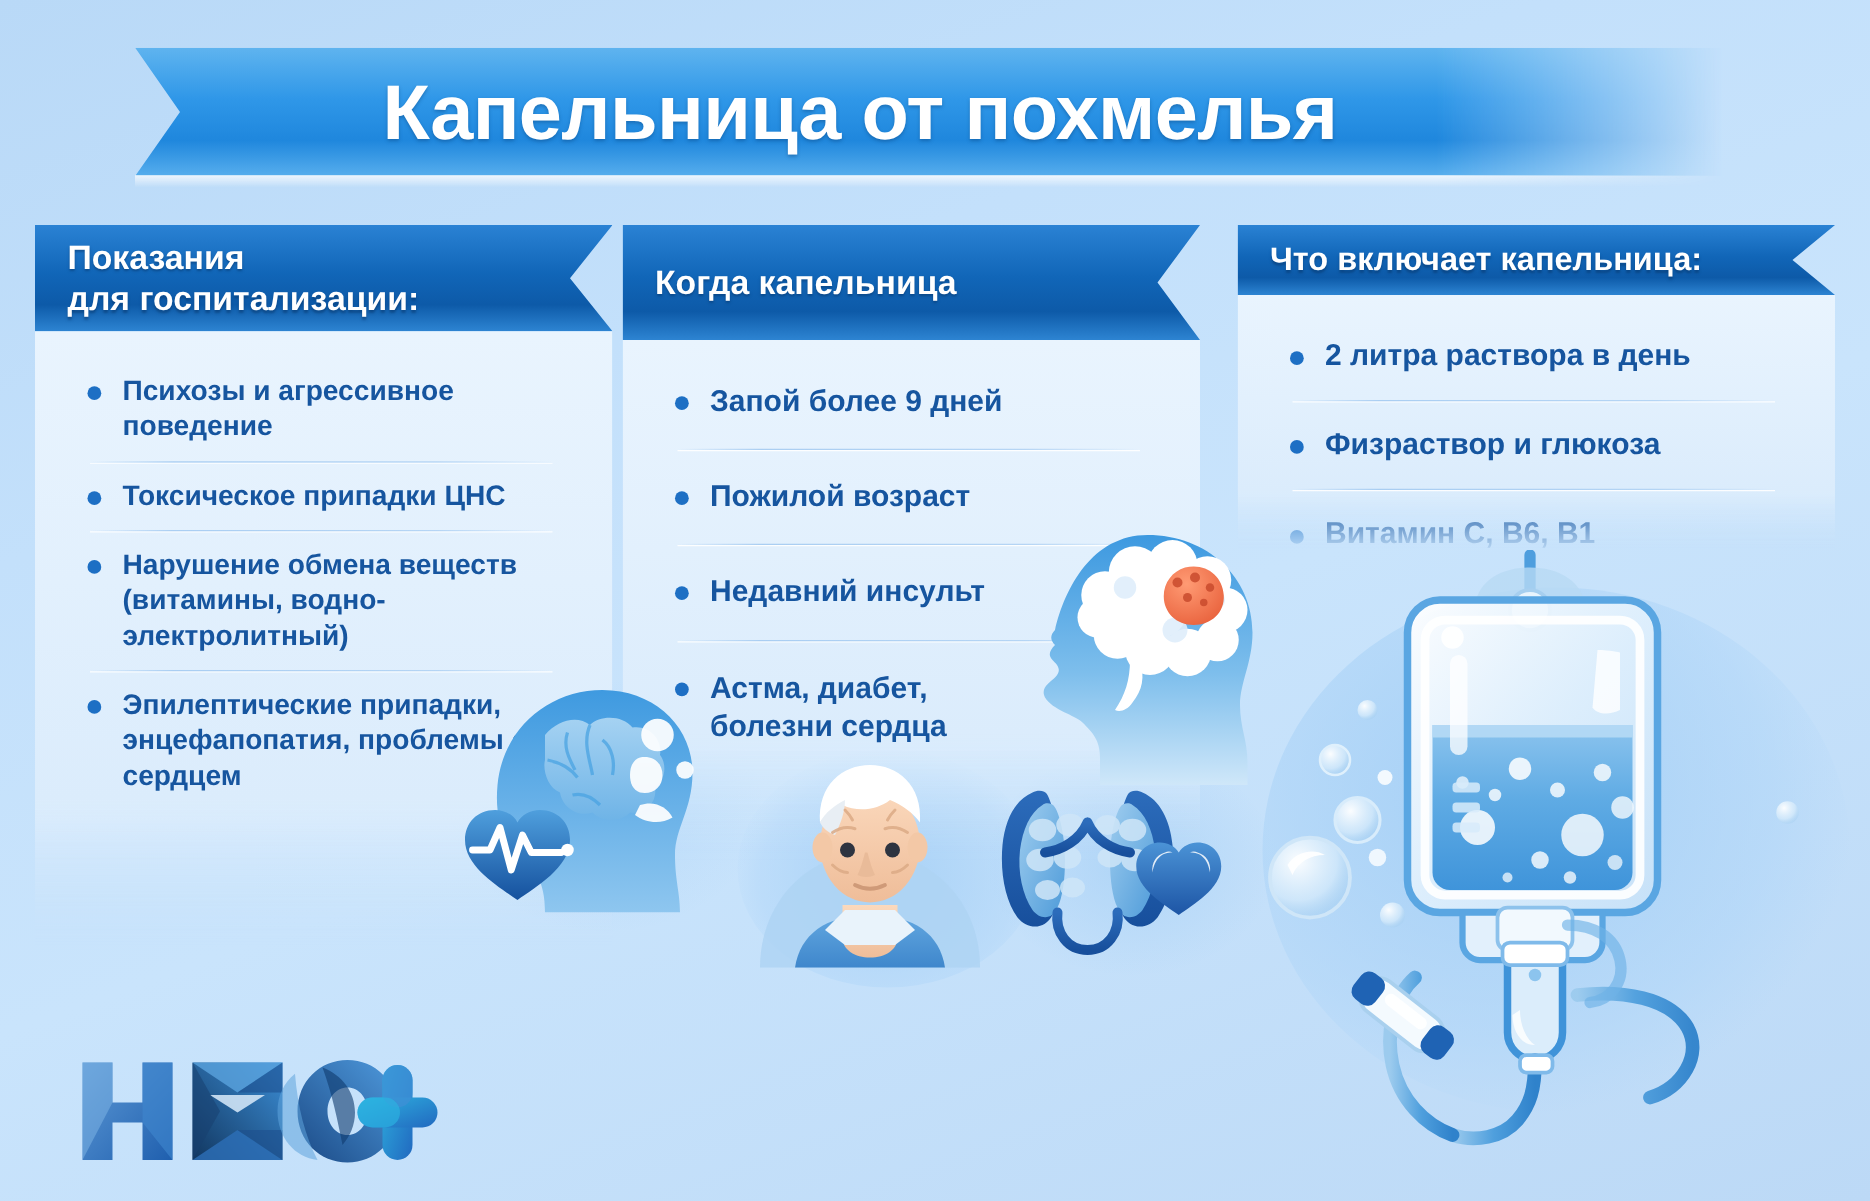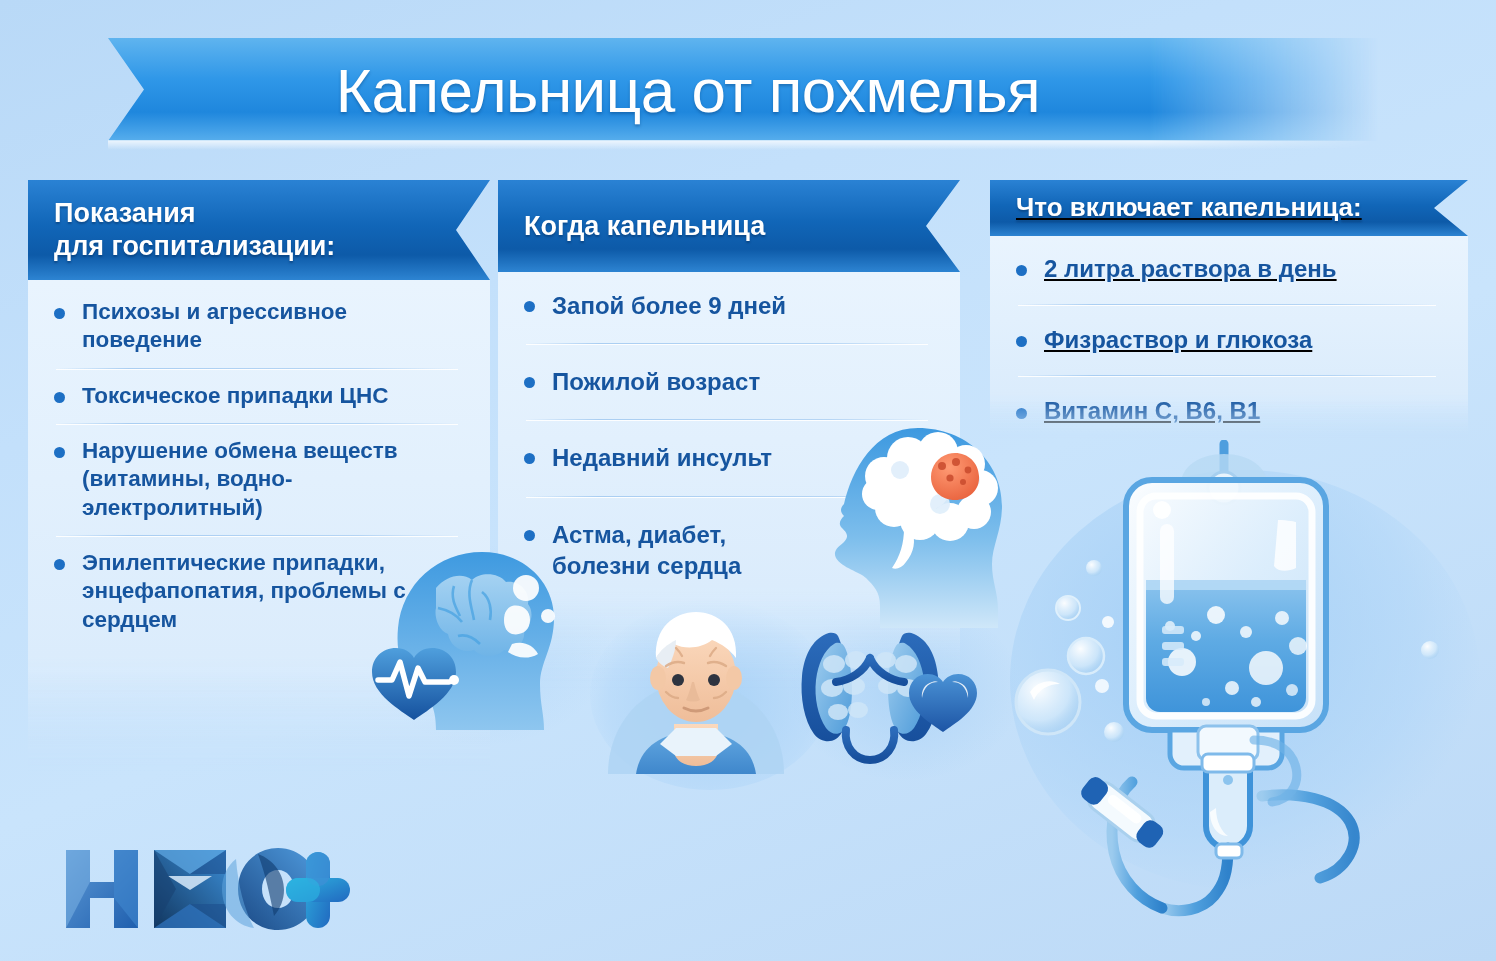--- a/index.html
+++ b/index.html
@@ -64,21 +64,21 @@
     -webkit-mask-image: linear-gradient(90deg, #000 0%, #000 82%, rgba(0,0,0,0) 100%);
     mask-image: linear-gradient(90deg, #000 0%, #000 82%, rgba(0,0,0,0) 100%);
   }
   #page-title {
     position: absolute;
     left: 108px; top: 45px;
     width: 1160px; height: 90px;
     display: flex; align-items: center; justify-content: center;
     color: #ffffff;
     font-size: 62px;
-    font-weight: normal;
+    font-weight: bold;
     letter-spacing: -0.5px;
     text-shadow: 0 2px 3px rgba(12,70,130,.45);
     white-space: nowrap;
   }
 
   
   .card { position: absolute; }
   .card-head {
     position: relative;
     background: linear-gradient(180deg, #2a82d4 0%, #1166b8 45%, #0d5aa8 75%, #2d84d2 100%);
@@ -100,21 +100,21 @@
     box-sizing: border-box;
     background: linear-gradient(180deg, #e9f4fe 0%, #e2f0fd 40%, #dbecfc 75%, rgba(214,234,251,0) 100%);
     padding: 18px 26px 10px 22px;
   }
   .card-body.fade {
     -webkit-mask-image: linear-gradient(180deg, #000 0%, #000 78%, rgba(0,0,0,0) 100%);
     mask-image: linear-gradient(180deg, #000 0%, #000 78%, rgba(0,0,0,0) 100%);
   }
 
   
-  ul.bullets { list-style: none; margin: 0; padding: 0; }
+  ul.bullets { list-style: none; margin: 16px; padding: 0; }
   ul.bullets > li {
     position: relative;
     padding: 0 0 0 32px;
     margin: 0;
     color: #16559f;
     font-weight: bold;
     line-height: 1.26;
   }
   ul.bullets > li::before {
     content: "";
@@ -127,30 +127,30 @@
   }
   .sep {
     height: 1px;
     margin: 13px 6px 13px 6px;
     background: linear-gradient(90deg, rgba(255,255,255,0) 0%, rgba(160,200,240,.85) 18%, rgba(170,206,242,.8) 75%, rgba(255,255,255,0) 100%);
     box-shadow: 0 1px 0 rgba(255,255,255,.9);
   }
 
   
   #card-indications { left: 28px; top: 180px; width: 462px; }
-  #card-indications .card-head { height: 100px; font-size: 27px; }
+  #card-indications .card-head { height: 85px; font-size: 27px; }
   #card-indications .card-body { height: 500px; font-size: 22.5px; }
 
   #card-restrictions { left: 498px; top: 180px; width: 462px; }
   #card-restrictions .card-head { height: 92px; font-size: 27px; }
   #card-restrictions .card-body { height: 420px; font-size: 24px; }
   #card-restrictions ul.bullets > li { line-height: 1.3; }
   #card-restrictions .sep { margin: 22px 6px; }
 
-  #card-contents { left: 990px; top: 180px; width: 478px; text-decoration: underline; }
+  #card-contents { left: 990px; top: 180px; width: 478px; }
   #card-contents .card-head { height: 56px; font-size: 26px; }
   #card-contents .card-body { height: 208px; font-size: 24px; }
   #card-contents .sep { margin: 20px 6px; }
 
   
   .illus { position: absolute; pointer-events: none; }
   #illus-brain-heart { left: 362px; top: 540px; width: 240px; height: 190px; }
   #illus-stroke-head { left: 788px; top: 418px; width: 240px; height: 210px; }
   #illus-elderly     { left: 596px; top: 596px; width: 200px; height: 180px; }
   #illus-lungs-heart { left: 790px; top: 612px; width: 190px; height: 160px; }

